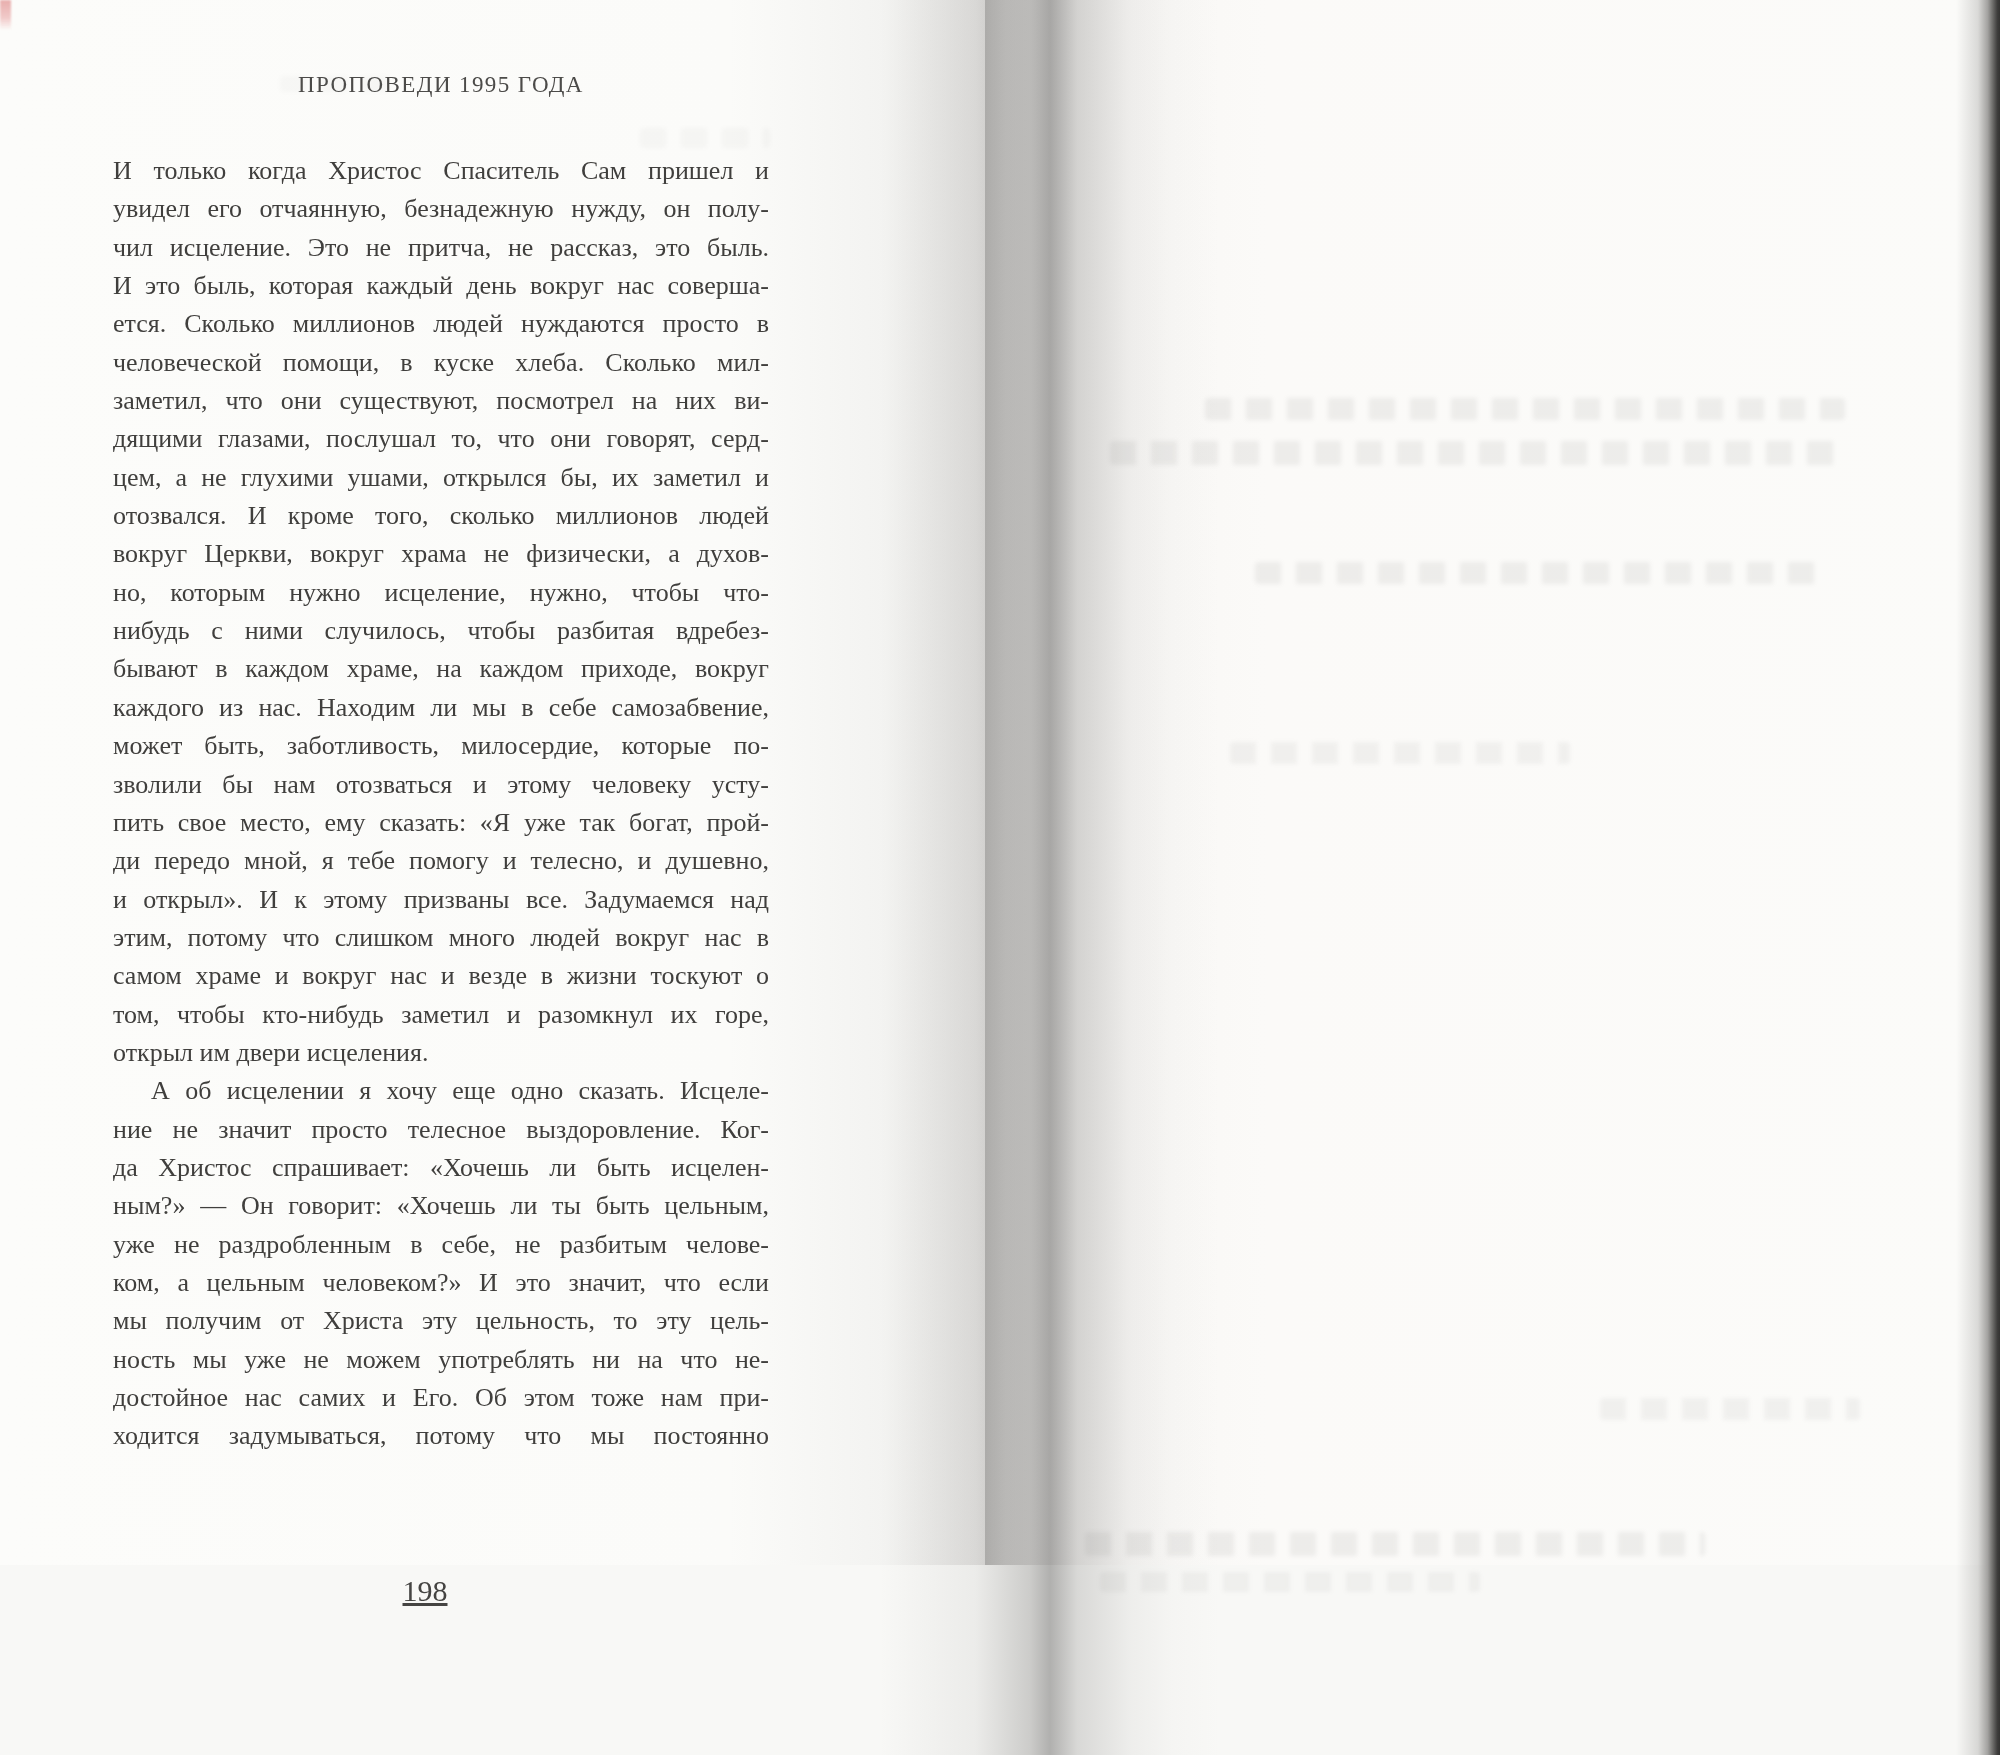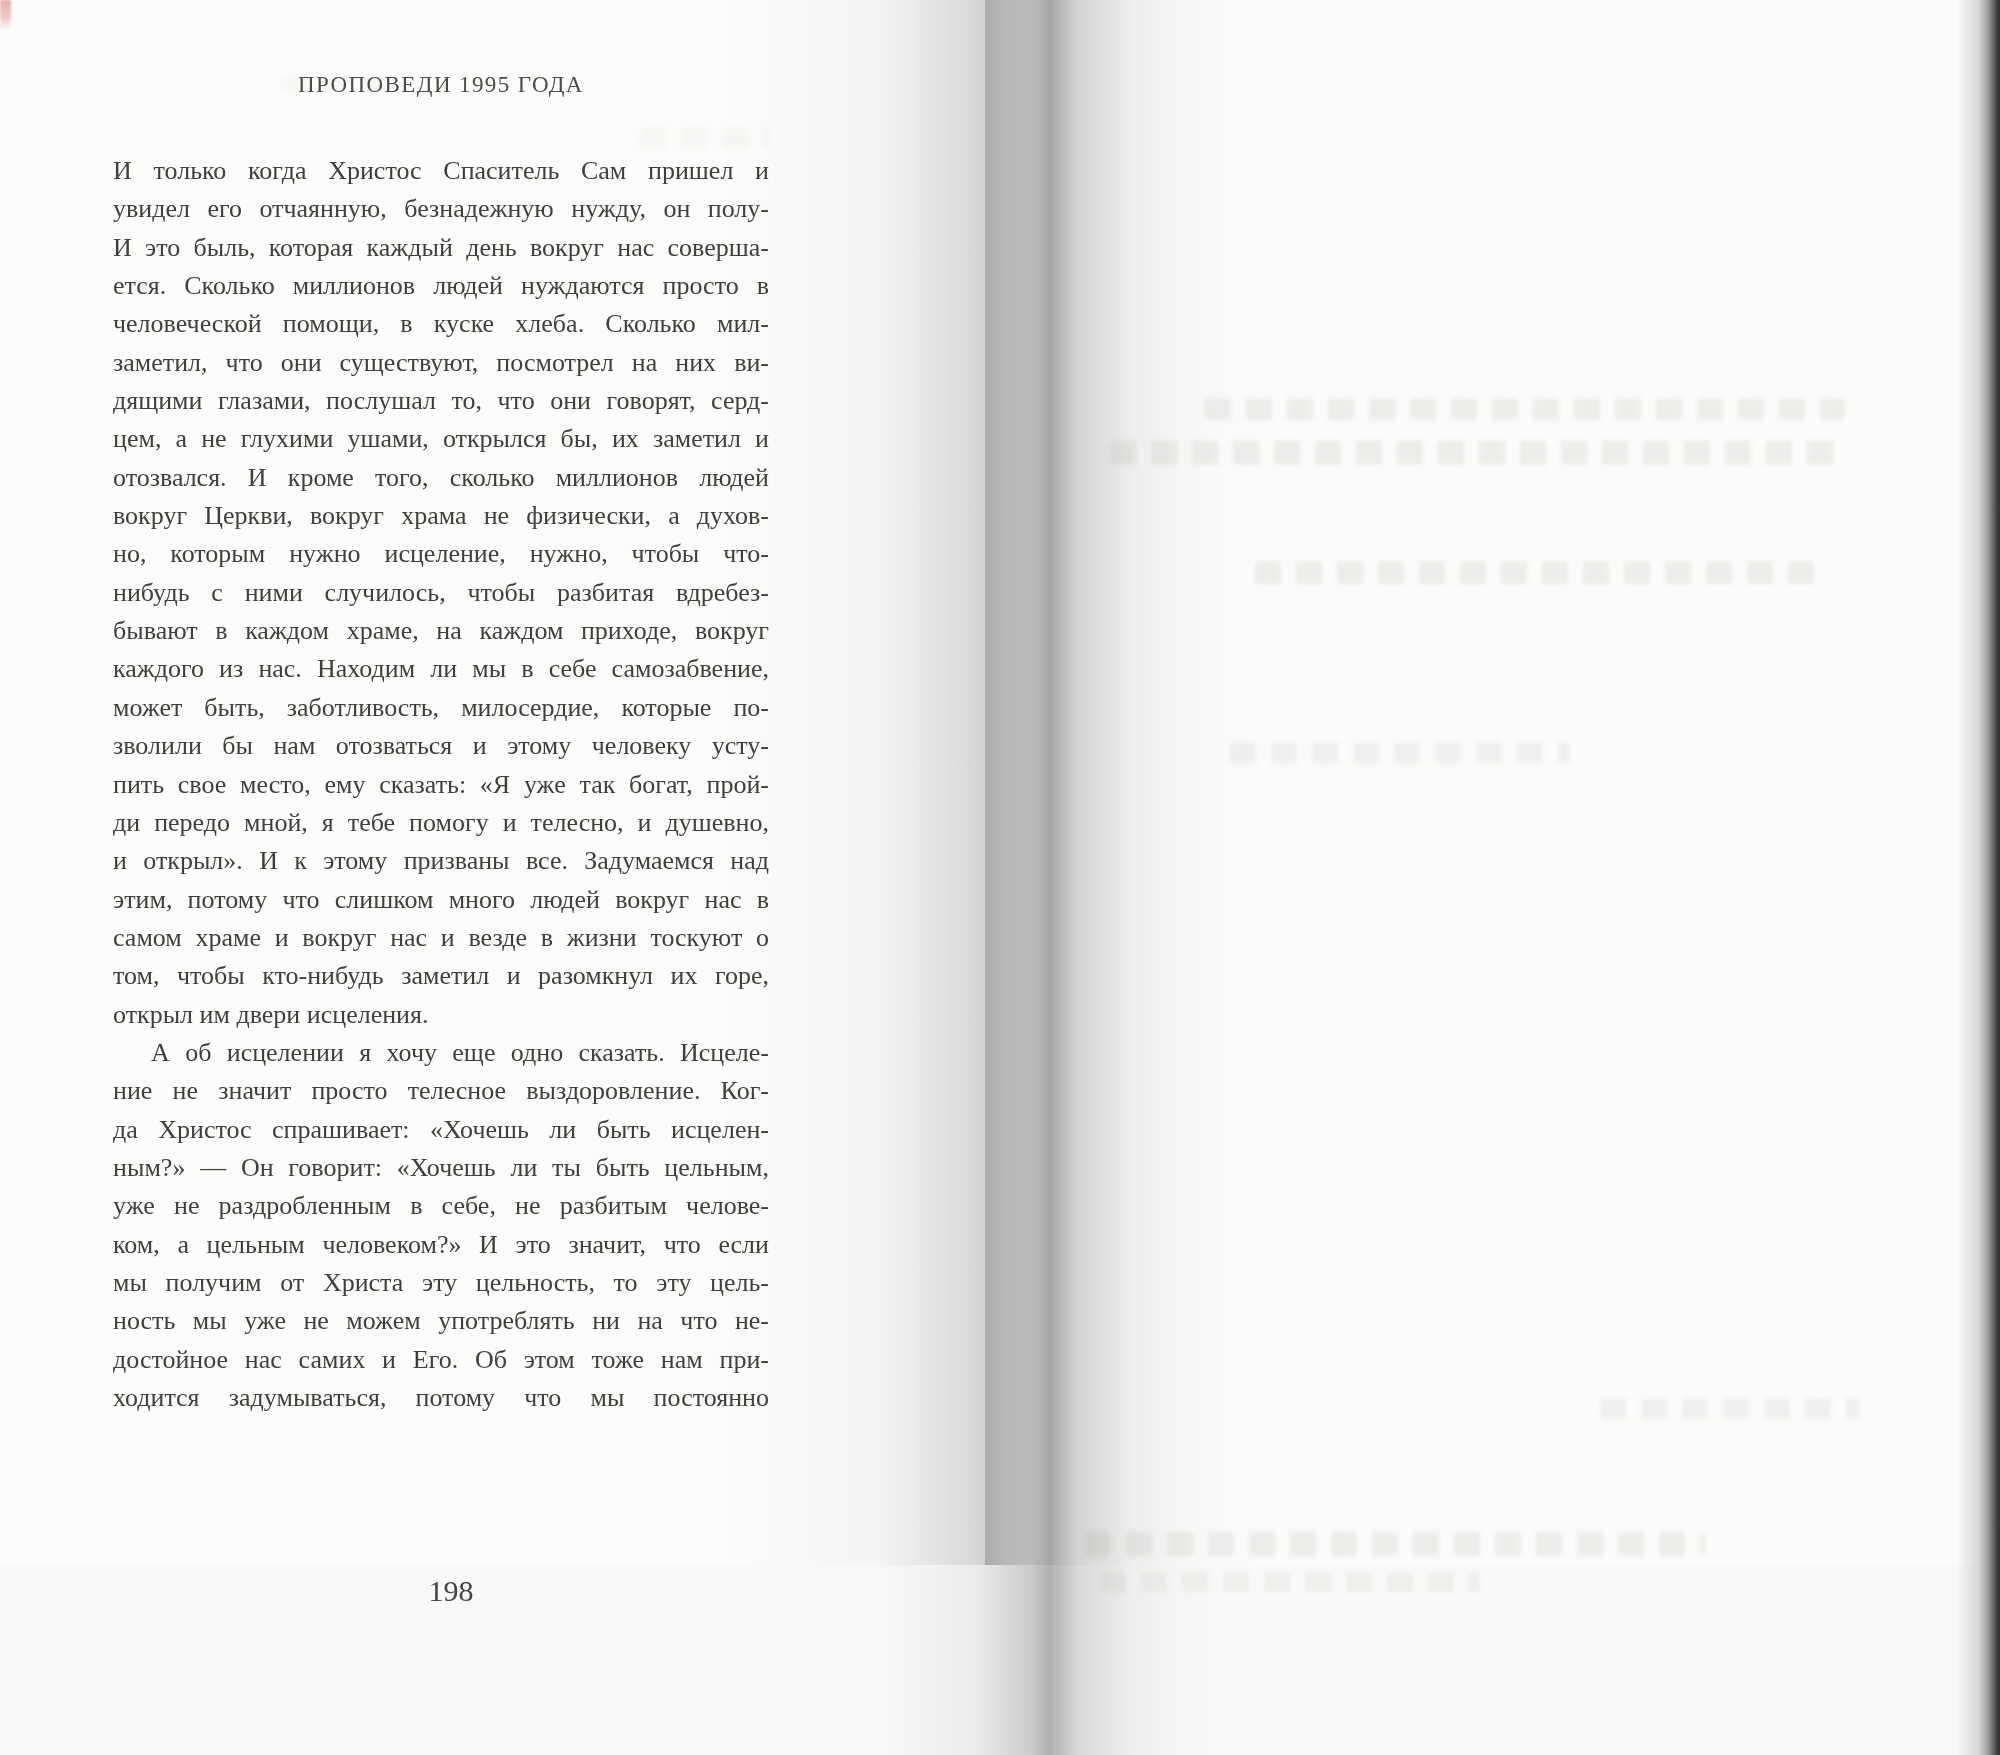--- a/index.html
+++ b/index.html
@@ -46,21 +46,21 @@
     height:38.35px; line-height:38.35px; color:#403f3d;
     text-align:justify; text-align-last:justify;
   }
   .body-left  .line { font-size:26px; }
   .line.end   { text-align-last:left; }
   .line.indent{ padding-left:38px; }
   .page-number {
     position:absolute; text-align:center; font-size:30px; color:#454442;
     filter:blur(0.3px);
   }
-  .num-left  { left:123px;  width:656px; top:1574px; }
+  .num-left  { left:97px;  width:656px; top:1574px;text-decoration:underline; }
   .num-right { left:1013px; width:834px; top:1592px; }
   .ghost {
     position:absolute; pointer-events:none; border-radius:4px; opacity:.5;
     background:repeating-linear-gradient(90deg,
       rgba(125,124,122,0.22) 0px, rgba(125,124,122,0.22) 26px,
       rgba(125,124,122,0) 26px, rgba(125,124,122,0) 41px);
     filter:blur(2.2px);
   }
   .g1 { left:1205px; top:398px;  width:640px; height:22px; }
   .g2 { left:1110px; top:441px;  width:730px; height:24px; }
@@ -75,20 +75,21 @@
 </head>
 <body>
 
 <div class="scan">
 
   <div class="page page-left">
     <div class="running-head head-left">ПРОПОВЕДИ 1995 ГОДА</div>
     <div class="body-lines body-left">
         <div class="line">И только когда Христос Спаситель Сам пришел и</div>
         <div class="line">увидел его отчаянную, безнадежную нужду, он полу-</div>
+        <div class="line">чил исцеление. Это не притча, не рассказ, это быль.</div>
         <div class="line">И это быль, которая каждый день вокруг нас соверша-</div>
         <div class="line">ется. Сколько миллионов людей нуждаются просто в</div>
         <div class="line">человеческой помощи, в куске хлеба. Сколько мил-</div>
         <div class="line">заметил, что они существуют, посмотрел на них ви-</div>
         <div class="line">дящими глазами, послушал то, что они говорят, серд-</div>
         <div class="line">цем, а не глухими ушами, открылся бы, их заметил и</div>
         <div class="line">отозвался. И кроме того, сколько миллионов людей</div>
         <div class="line">вокруг Церкви, вокруг храма не физически, а духов-</div>
         <div class="line">но, которым нужно исцеление, нужно, чтобы что-</div>
         <div class="line">нибудь с ними случилось, чтобы разбитая вдребез-</div>

